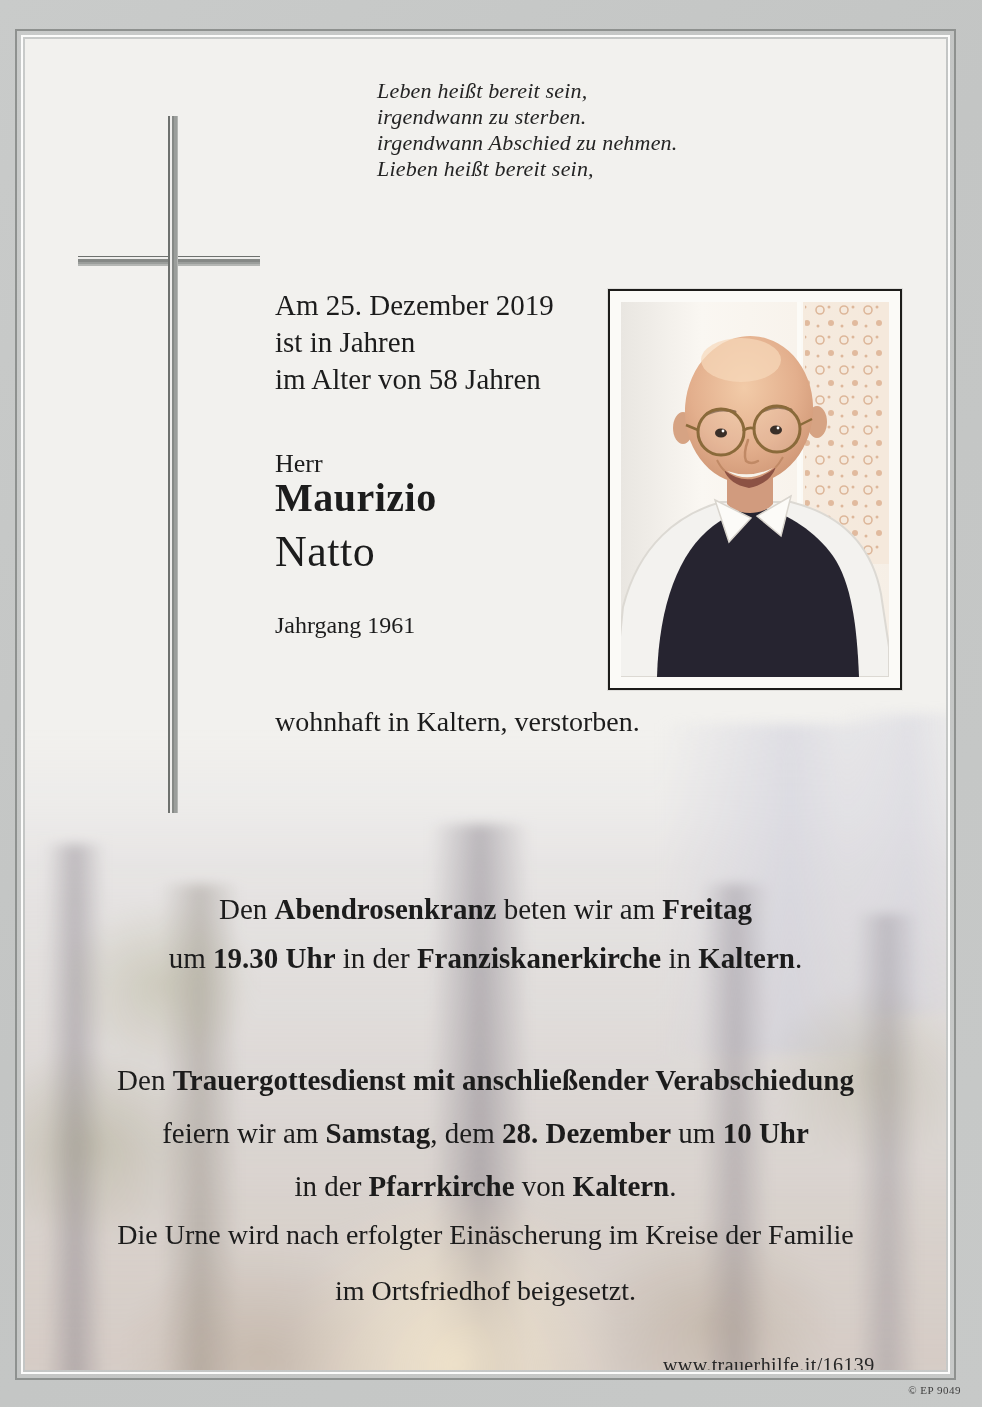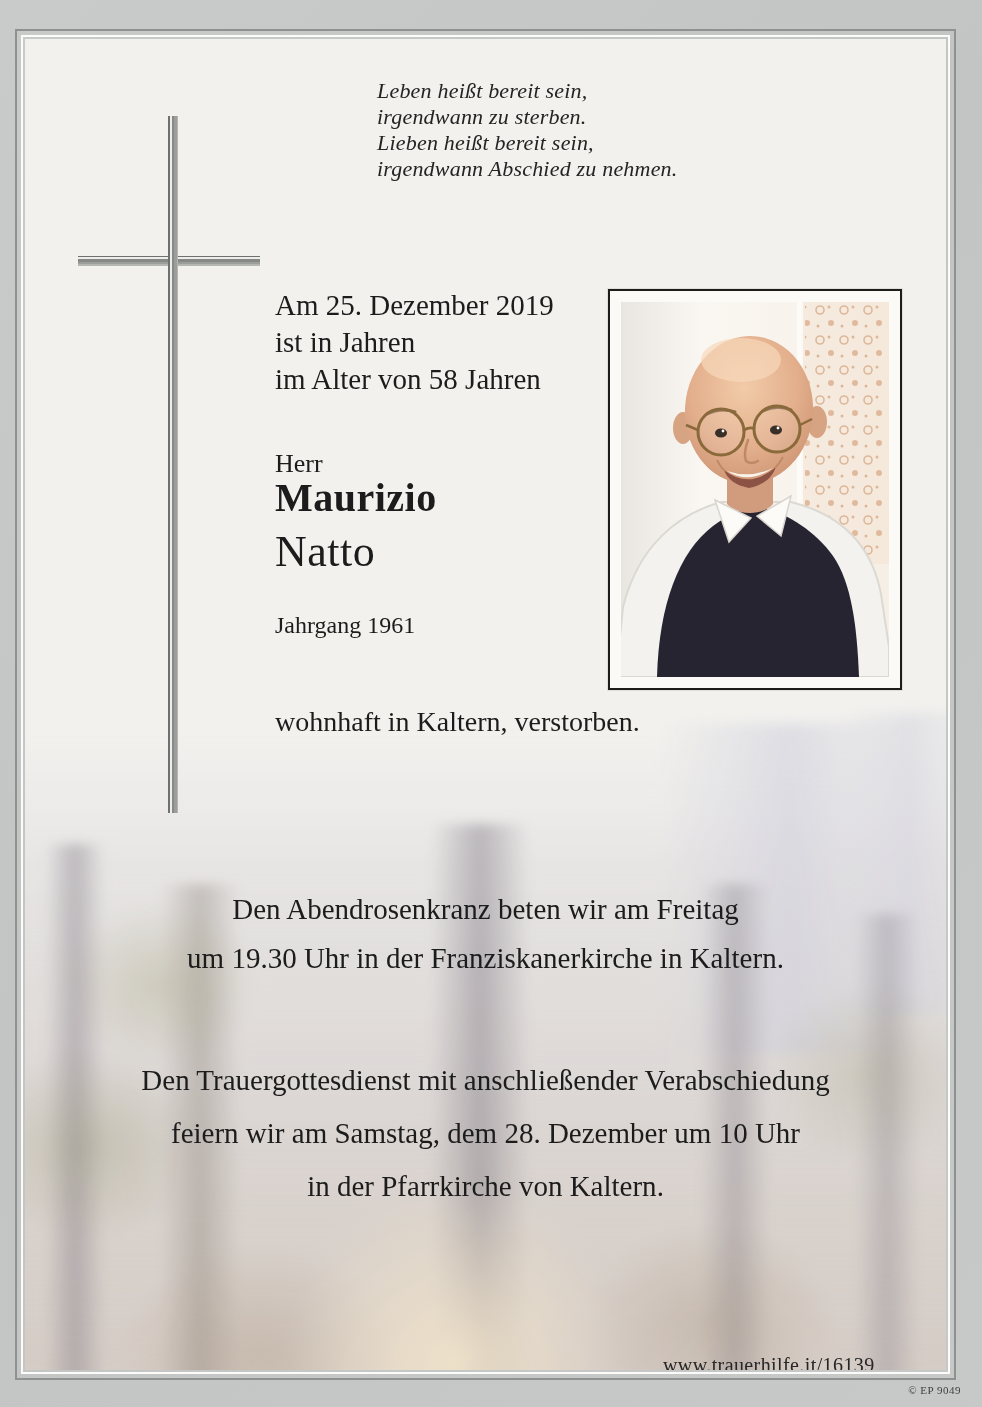--- a/index.html
+++ b/index.html
@@ -67,42 +67,42 @@
   .photo-frame {
     position:absolute; left:583px; top:250px; width:294px; height:401px; z-index:4;
     border:2px solid #1d1c1a; background:#fbfaf7; padding:11px;
     box-shadow:0 0 0 1px rgba(0,0,0,0.08);
   }
   .photo-frame svg { display:block; width:268px; height:375px; }
   .ann { position:absolute; left:0; right:0; text-align:center; font-size:29px; z-index:5; }
   .ann-rosary { top:846px; line-height:49px; }
   .ann-funeral { top:1015px; line-height:53px; }
   .ann-urn { top:1168px; line-height:56px; font-size:28px; }
-  .ann b { font-weight:normal; }
+  .ann b { font-weight:bold; }
   .website { position:absolute; left:638px; top:1315px; font-size:20px; color:#262626; letter-spacing:0.4px; z-index:5; }
   .print-code { position:absolute; right:21px; top:1384px; font-size:11px; color:#404040; letter-spacing:0.5px; }
 </style>
 </head>
 <body>
 
 <div class="scan">
 
   <div class="frame">
     <div class="card">
 
       <div class="watermark"></div>
 
       <div class="cross-h"></div>
       <div class="cross-v"></div>
 
       <div class="quote">
         <div>Leben heißt bereit sein,</div>
         <div>irgendwann zu sterben.</div>
+        <div>irgendwann Abschied zu nehmen.</div>
         <div>Lieben heißt bereit sein,</div>
-        <div>irgendwann Abschied zu nehmen.</div>
       </div>
 
       <div class="date-block">
         <div>Am 25. Dezember 2019</div>
         <div>ist in Jahren</div>
         <div>im Alter von 58 Jahren</div>
       </div>
 
       <div class="salutation">Herr</div>
       <div class="first-name">Maurizio</div>
@@ -167,20 +167,24 @@
         <div><span>Den </span><b>Abendrosenkranz</b><span> beten wir am </span><b>Freitag</b></div>
         <div><span>um </span><b>19.30 Uhr</b><span> in der </span><b>Franziskanerkirche</b><span> in </span><b>Kaltern</b><span>.</span></div>
       </div>
 
       <div class="ann ann-funeral">
         <div><span>Den </span><b>Trauergottesdienst mit anschließender Verabschiedung</b></div>
         <div><span>feiern wir am </span><b>Samstag</b><span>, dem </span><b>28. Dezember</b><span> um </span><b>10 Uhr</b></div>
         <div><span>in der </span><b>Pfarrkirche</b><span> von </span><b>Kaltern</b><span>.</span></div>
       </div>
 
+      <div class="ann ann-urn">
+        <div>Die Urne wird nach erfolgter Einäscherung im Kreise der Familie</div>
+        <div>im Ortsfriedhof beigesetzt.</div>
+      </div>
 
       <div class="website">www.trauerhilfe.it/16139</div>
 
     </div>
   </div>
 
   <div class="print-code">© EP 9049</div>
 
 </div>
 

